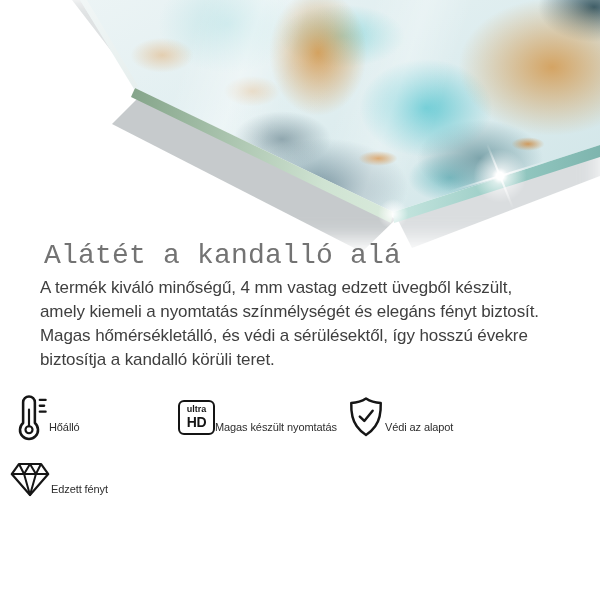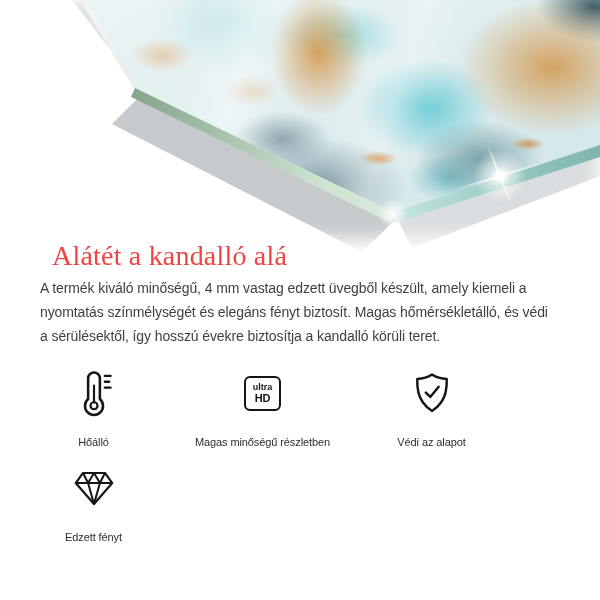--- a/index.html
+++ b/index.html
@@ -68,49 +68,49 @@
   .sparkle-core{
     position:absolute;inset:0;
     background:radial-gradient(circle, #ffffff 0%, #ffffff 6%, rgba(255,255,255,0.65) 13%, rgba(255,255,255,0) 42%);
   }
   .ray{position:absolute;left:50%;top:50%;background:linear-gradient(90deg, rgba(255,255,255,0) 0%, rgba(255,255,255,0.95) 50%, rgba(255,255,255,0) 100%);}
   .ray-1{width:104px;height:2px;transform:translate(-52px,-1px) rotate(-17deg);}
   .ray-2{width:70px;height:2px;transform:translate(-35px,-1px) rotate(68deg);}
   
   .content{padding:0 40px;}
   .page-title{
-    margin:4px 12px 0;
-    font-family:Liberation Serif, serif;
+    margin:4px 4px 0;
+    font-family:Liberation Mono, monospace;
     font-weight:400;
     font-size:28px;line-height:35px;
-    color:#ef4444;letter-spacing:0.2px;
+    color:#737373;letter-spacing:0.2px;
   }
   .description{
     margin:3px 0 0;
-    font-size:14px;line-height:24px;letter-spacing:-0.1px;
+    font-size:17px;line-height:24px;letter-spacing:-0.1px;
     color:#3f3f3f;max-width:508px;
   }
   
   .features{
     margin:22px 0 0 9px;width:507px;
     display:grid;grid-template-columns:repeat(3,1fr);row-gap:16px;
   }
-  .feature{display:flex;flex-direction:column;align-items:center;}
+  .feature{display:flex;flex-direction:row;align-items:center;}
   .icon-wrap{height:46px;display:flex;align-items:center;justify-content:center;}
   .feature-label{
     margin-top:20px;font-size:11px;line-height:13px;letter-spacing:-0.1px;
     color:#2d2d2d;text-align:left;white-space:nowrap;
   }
   .uhd{
     width:33px;height:31px;border:2.5px solid #141414;border-radius:6px;
     display:flex;flex-direction:column;align-items:center;justify-content:center;
     color:#141414;
   }
   .uhd-top{font-size:9px;font-weight:700;line-height:1;}
-  .uhd-bottom{font-size:11px;font-weight:800;line-height:1;margin-top:1px;letter-spacing:-0.3px;}
+  .uhd-bottom{font-size:14px;font-weight:800;line-height:1;margin-top:1px;letter-spacing:-0.3px;}
   .stripes{
     width:34px;height:30px;
     clip-path:polygon(0 100%,100% 0,100% 100%);
     background:repeating-linear-gradient(135deg,#161616 0 4.2px,transparent 4.2px 9.6px);
   }
 </style>
 </head>
 <body>
 
 <div class="hero">
@@ -152,21 +152,21 @@
     <div class="feature-label">Hőálló</div>
   </div>
 
   <div class="feature">
     <div class="icon-wrap">
       <div class="uhd">
         <span class="uhd-top">ultra</span>
         <span class="uhd-bottom">HD</span>
       </div>
     </div>
-    <div class="feature-label">Magas minőségű részletben</div>
+    <div class="feature-label">Magas készült nyomtatás</div>
   </div>
 
   <div class="feature">
     <div class="icon-wrap">
       <svg width="38" height="42" viewBox="0 0 40 44" fill="none">
         <path d="M20 2.5 C15.5 5.5 9.5 7 4.5 7.2 C4.2 16 5.8 25.5 10.3 31.8 C13.8 36.7 18 39.8 20 41 C22 39.8 26.2 36.7 29.7 31.8 C34.2 25.5 35.8 16 35.5 7.2 C30.5 7 24.5 5.5 20 2.5 Z" stroke="#161616" stroke-width="2.6" stroke-linejoin="round"></path>
         <polyline points="13.5,21.5 18.2,26.2 27,15.5" stroke="#161616" stroke-width="2.6" stroke-linecap="round" stroke-linejoin="round"></polyline>
       </svg>
     </div>
     <div class="feature-label">Védi az alapot</div>

